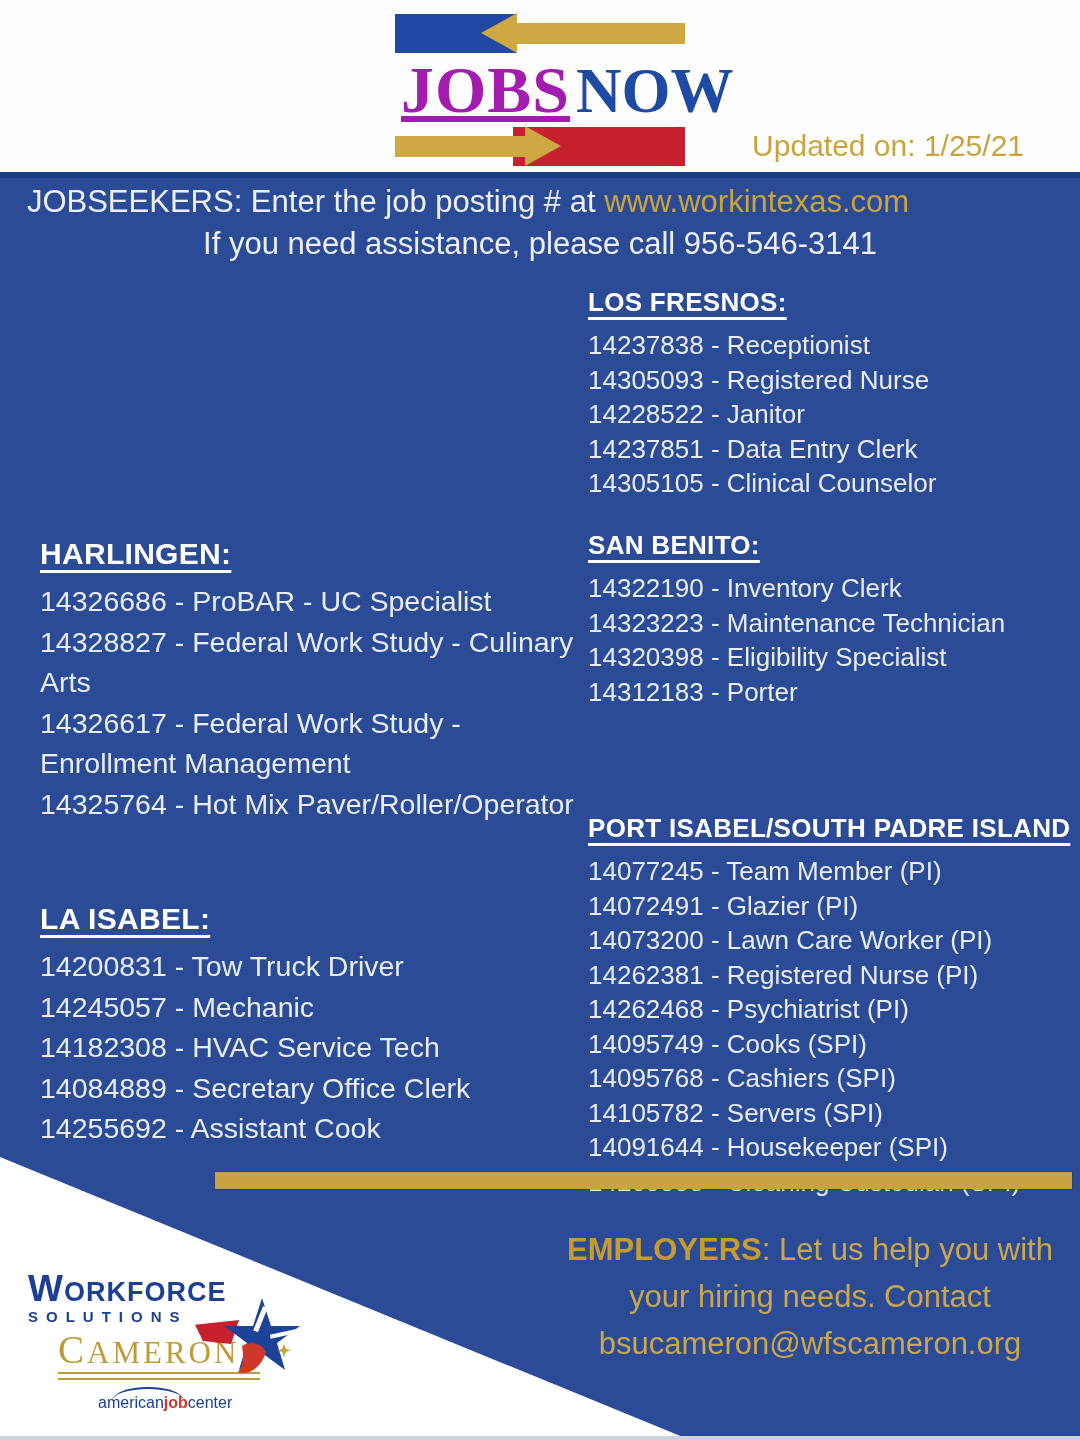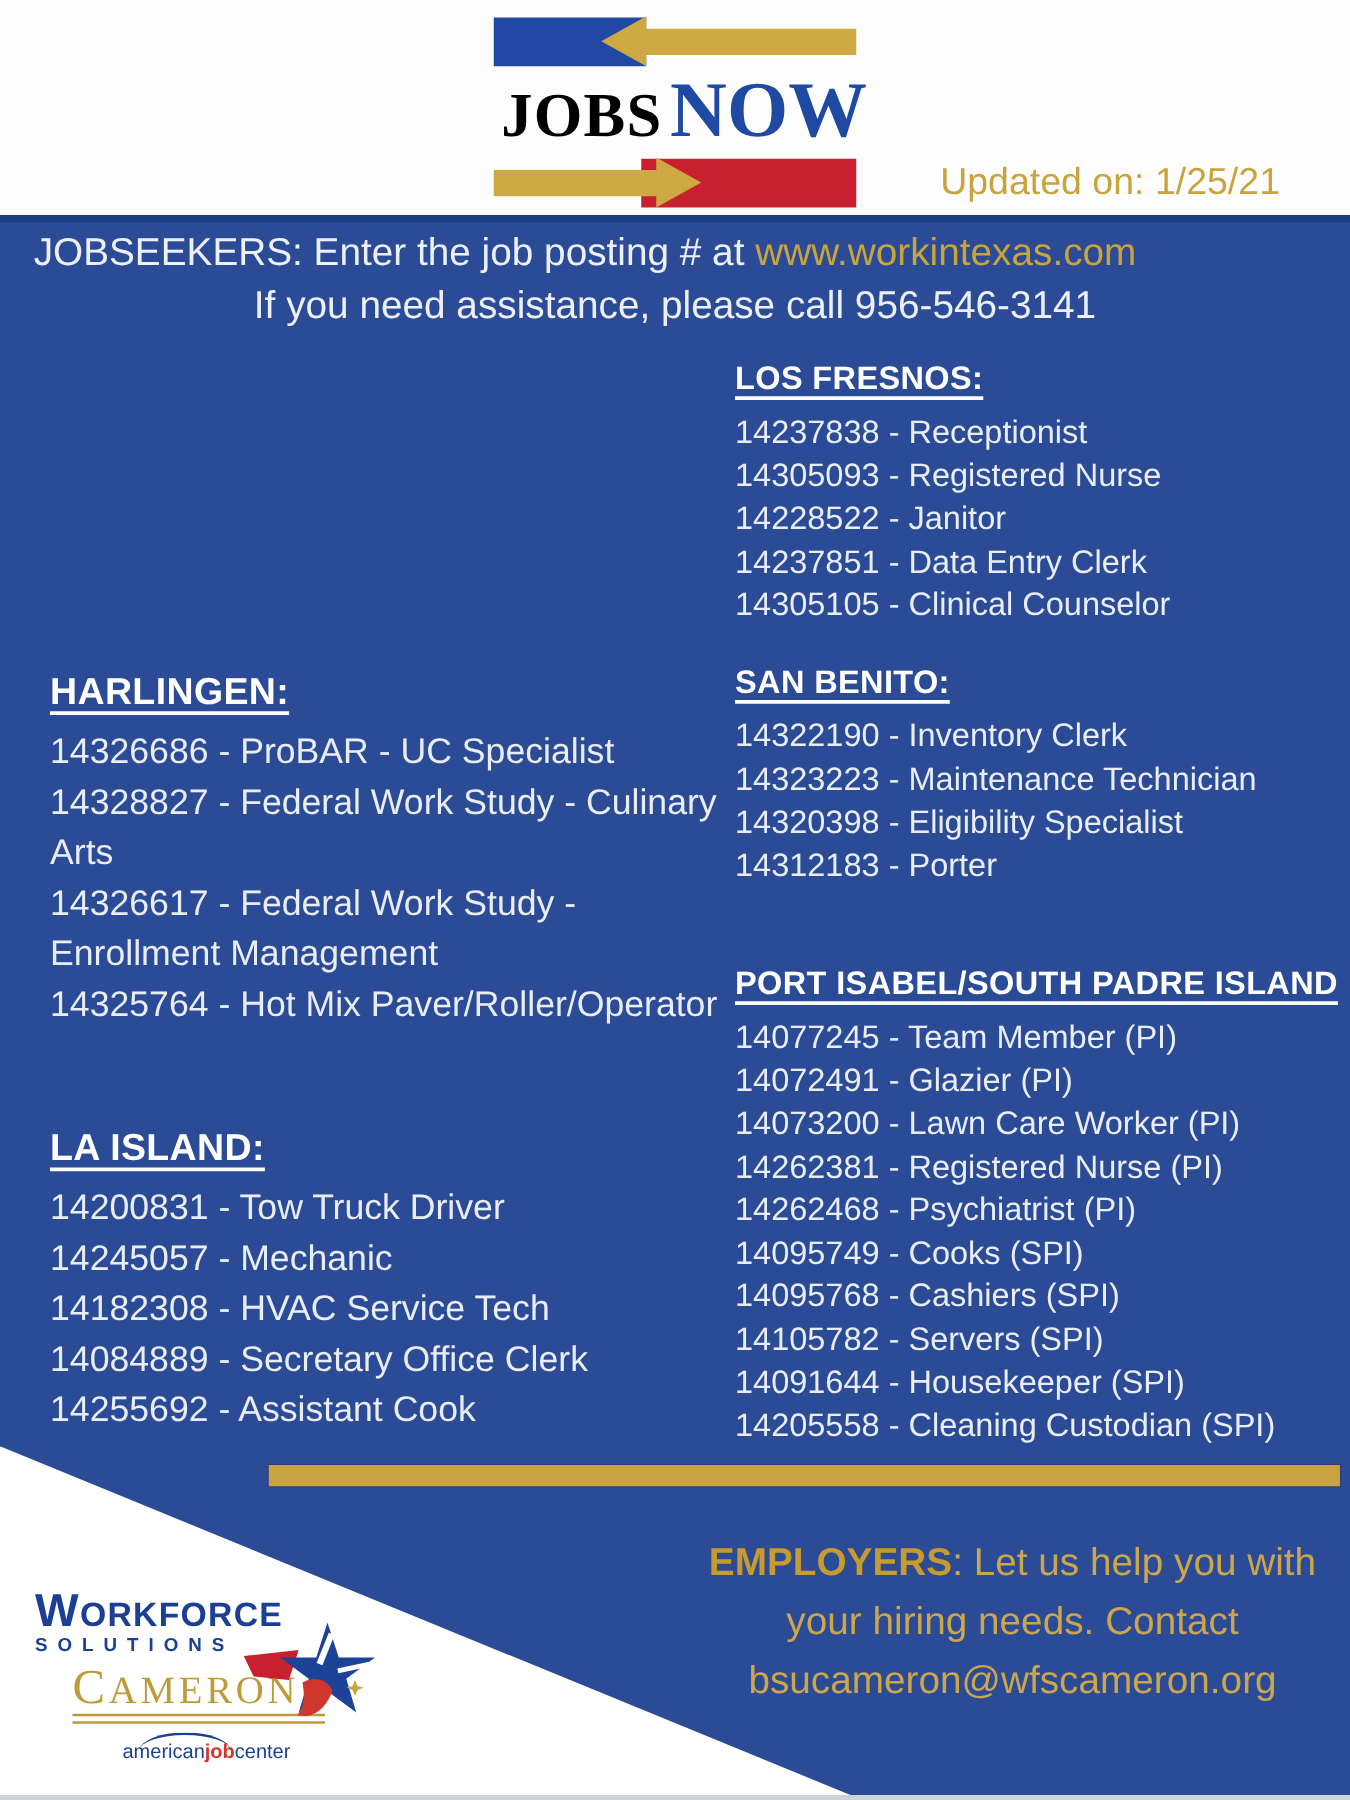--- a/index.html
+++ b/index.html
@@ -19,21 +19,21 @@
   .blue-rect { position:absolute; left:0; top:2px; width:122px; height:39px; background:#2149a3; }
   .top-shaft { position:absolute; left:120px; top:11px; width:170px; height:21px; background:#cda843; }
   .top-head  { position:absolute; left:86px; top:1px; width:0; height:0;
                border-top:20px solid transparent; border-bottom:20px solid transparent; border-right:36px solid #cda843; }
   .red-rect  { position:absolute; left:118px; top:2px; width:172px; height:39px; background:#c8202f; }
   .bot-shaft { position:absolute; left:0; top:11px; width:132px; height:21px; background:#cda843; }
   .bot-head  { position:absolute; left:130px; top:1px; width:0; height:0;
                border-top:20px solid transparent; border-bottom:20px solid transparent; border-left:36px solid #cda843; }
   .logo-text { position:absolute; left:6px; top:40px; width:292px; white-space:nowrap;
                font-family:"Liberation Serif","DejaVu Serif",serif; font-weight:bold; }
-  .logo-jobs { font-size:50px; color:#000000; letter-spacing:1px; }
+  .logo-jobs { font-size:66px; color:#a21caf; letter-spacing:1px;text-decoration:underline; }
   .logo-now  { font-size:63px; color:#1e4aa4; letter-spacing:0; margin-left:6px; }
   .updated { position:absolute; top:129px; right:56px; font-size:30px; color:#c9a43c; z-index:4; }
 
   
   .blue-body { position:absolute; top:172px; left:0; width:1080px; height:1268px;
                background:#2b4b96; border-top:6px solid #1d3d82; z-index:1; }
 
   .intro-line1 { position:absolute; top:184px; left:0; width:936px; text-align:center;
                  font-size:31px; color:#edf0f8; z-index:2; }
   .intro-line1 .gold-link { color:#c9a43c; }
@@ -49,21 +49,21 @@
   .sec-r .sec-title { font-size:26px; }
   .sec-list { list-style:none; }
   .sec-l .sec-list li { font-size:28.5px; line-height:40.5px; color:#e8edf6; }
   .sec-r .sec-list li { font-size:26px;  line-height:34.5px; color:#e8edf6; }
 
   #sec-brownsville { top:250px; }
   #sec-harlingen   { top:537px; }
   #sec-laferia     { top:902px; }
   #sec-losfresnos  { top:287px; }
   #sec-sanbenito   { top:530px; }
-  #sec-portisabel  { top:771px; }
+  #sec-portisabel  { top:813px; }
 
   .gold-bar { position:absolute; left:215px; top:1172px; width:857px; height:17px;
               background:#c8a243; box-shadow:0 0 0 1px rgba(40,50,70,.35); z-index:2; }
 
   .employers { position:absolute; left:560px; top:1226px; width:500px; text-align:center;
                font-size:31px; line-height:47px; color:#cba64c; z-index:2; }
   .employers .emp-label { font-weight:bold; color:#c79b2e; }
 
   
   .white-wedge { position:absolute; left:0; top:1157px; width:1080px; height:283px; background:#ffffff;
@@ -122,21 +122,21 @@
     <h2 class="sec-title">HARLINGEN:</h2>
     <ul class="sec-list">
 
     <li class="job-item">14326686 - ProBAR - UC Specialist</li>
         <li class="job-item">14328827 - Federal Work Study - Culinary Arts</li>
         <li class="job-item">14326617 - Federal Work Study - Enrollment Management</li>
         <li class="job-item">14325764 - Hot Mix Paver/Roller/Operator</li>
       </ul>
   </section>
   <section class="sec sec-l" id="sec-laferia">
-    <h2 class="sec-title">LA ISLAND:</h2>
+    <h2 class="sec-title">LA ISABEL:</h2>
     <ul class="sec-list">
 
     <li class="job-item">14200831 - Tow Truck Driver</li>
         <li class="job-item">14245057 - Mechanic</li>
         <li class="job-item">14182308 - HVAC Service Tech</li>
         <li class="job-item">14084889 - Secretary Office Clerk</li>
         <li class="job-item">14255692 - Assistant Cook</li>
       </ul>
   </section>
 

